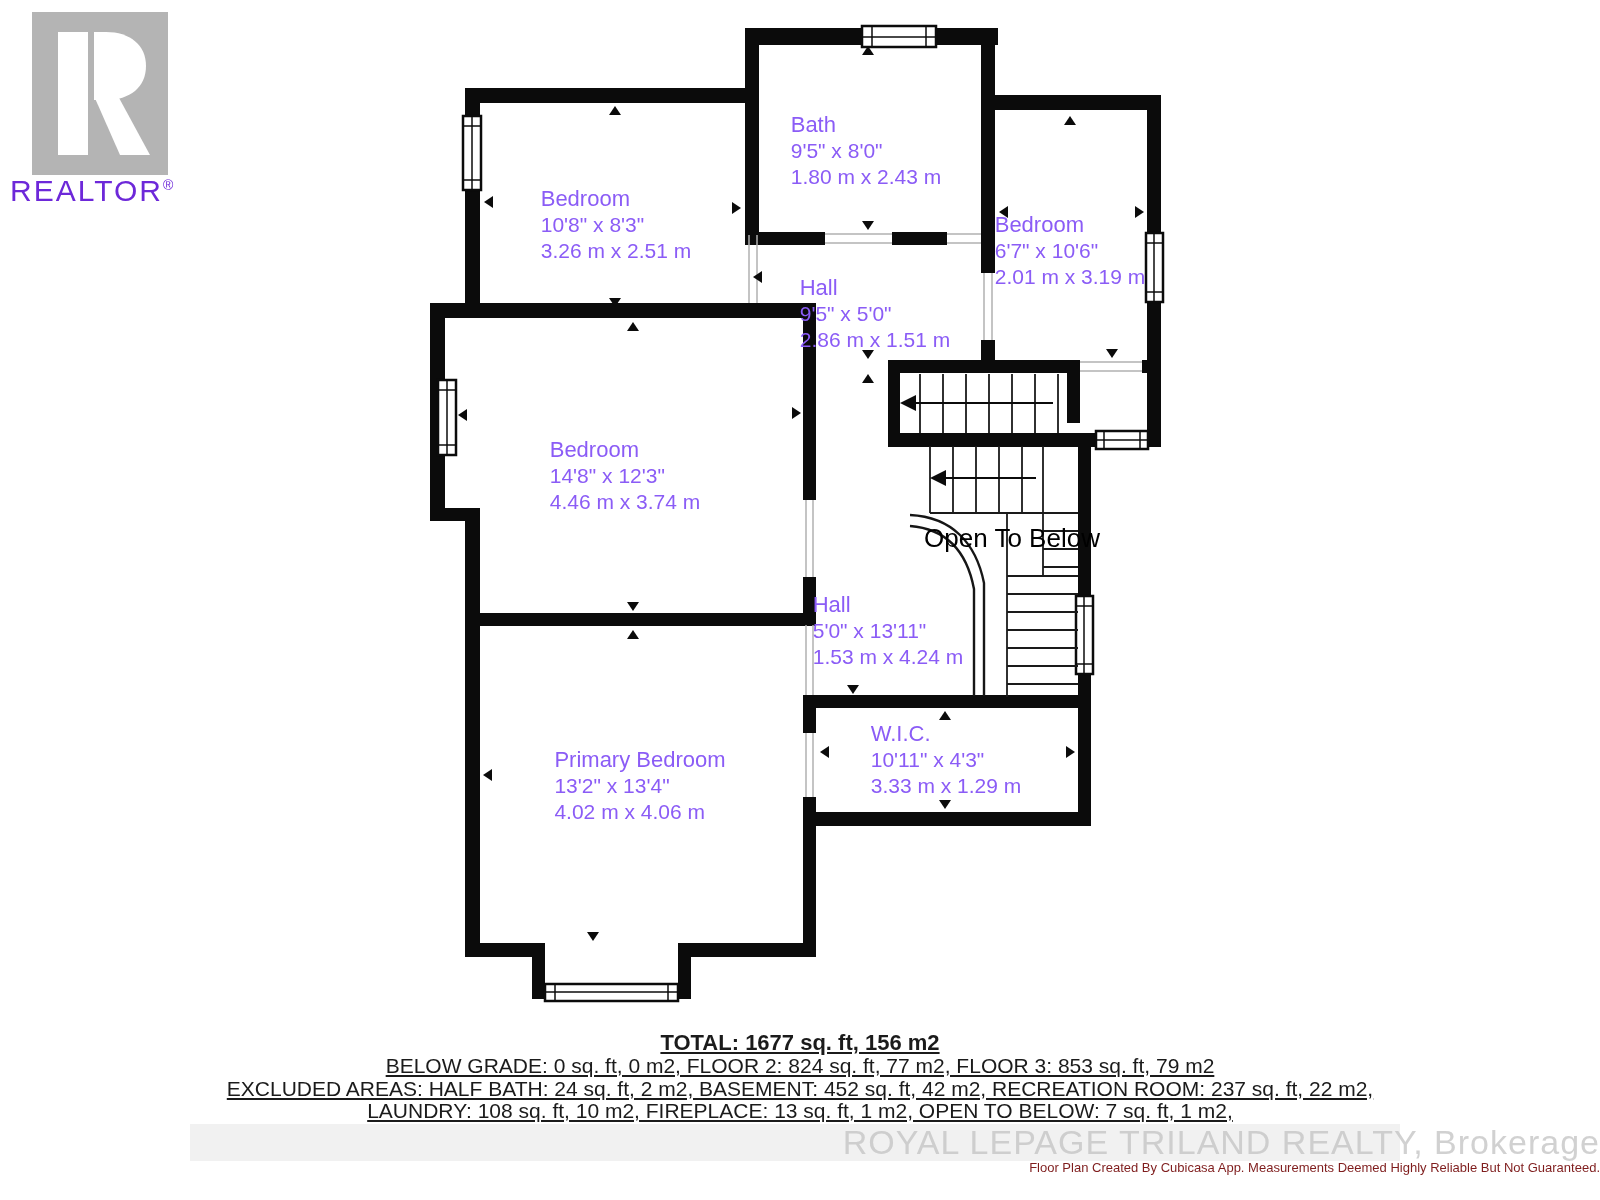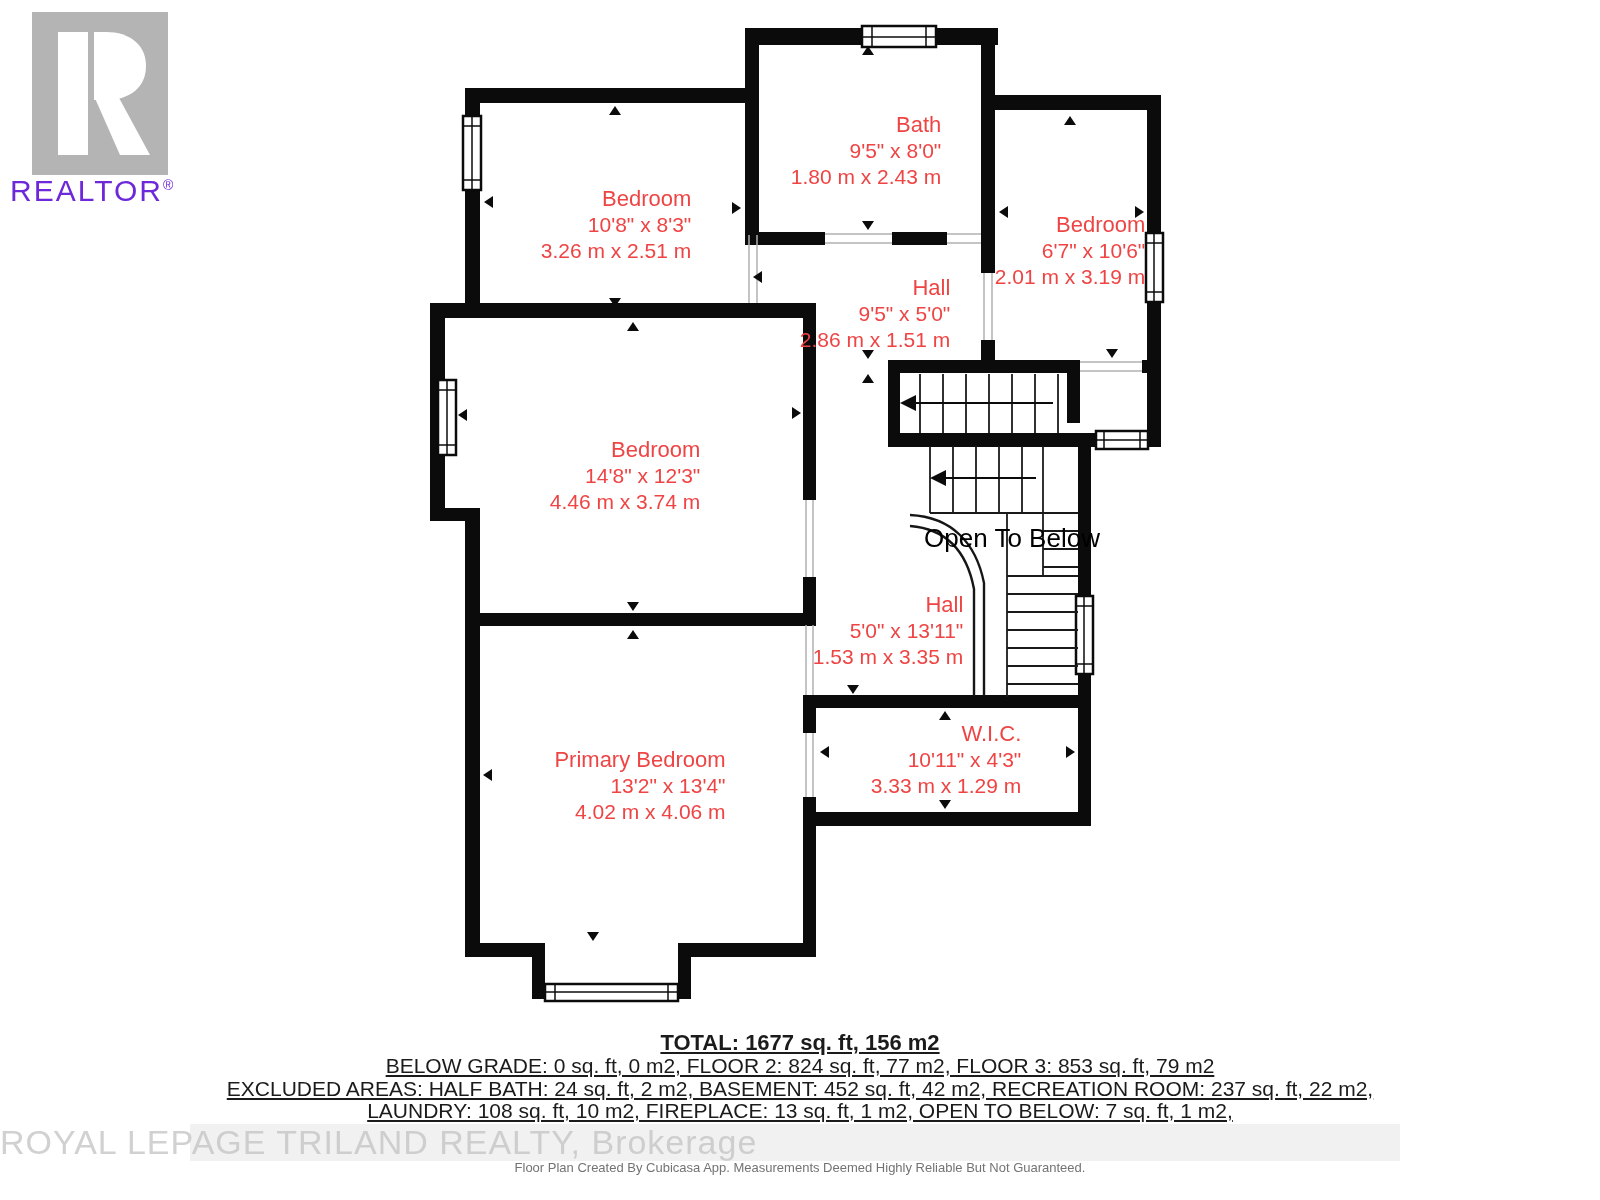--- a/index.html
+++ b/index.html
@@ -1,34 +1,34 @@
 <!DOCTYPE html>
 <html><head>
 <meta charset="utf-8">
 <style>
   html,body{margin:0;padding:0;background:#ffffff;}
   .canvas{position:relative;width:1600px;height:1200px;background:#ffffff;overflow:hidden;
           font-family:"Liberation Sans",sans-serif;}
   .plan-svg{position:absolute;left:0;top:0;}
-  .room-label{position:absolute;transform:translate(-50%,-50%);text-align:right;
-              color:#ef4444;line-height:26px;white-space:nowrap;}
+  .room-label{position:absolute;transform:translate(-50%,-50%);text-align:left;
+              color:#8b5cf6;line-height:26px;white-space:nowrap;}
   .room-label .name{font-size:22px;display:block;}
   .room-label .dim{font-size:21px;display:block;}
   .otb-label{position:absolute;transform:translate(-50%,-50%);font-size:26px;color:#000000;
              white-space:nowrap;z-index:3;margin-left:40px;}
   .f-line{position:absolute;left:0;width:100%;text-align:center;font-size:21px;
           color:#1b1b1b;z-index:5;white-space:nowrap;text-decoration:underline;}
   .f-total{font-weight:700;font-size:22px;}
   .wm-band{position:absolute;left:190px;width:1210px;top:1124px;height:37px;
            background:rgba(208,208,208,0.30);z-index:2;}
   .wm-text{position:absolute;left:0;width:100%;top:1124px;height:37px;line-height:37px;
-           text-align:left;font-size:34px;color:#c6c6c6;opacity:0.8;letter-spacing:1px;
+           text-align:right;font-size:34px;color:#c6c6c6;opacity:0.8;letter-spacing:1px;
            z-index:3;white-space:nowrap;}
-  .disclaimer{position:absolute;left:0;width:100%;top:1160px;text-align:center;
-              font-size:13px;color:#737373;z-index:5;}
+  .disclaimer{position:absolute;left:0;width:100%;top:1160px;text-align:right;
+              font-size:13px;color:#7f1d1d;z-index:5;}
   .logo{position:absolute;left:32px;top:12px;}
   .logo-text{position:absolute;left:10px;top:174px;font-size:30px;letter-spacing:2px;
              color:#6d28d9;white-space:nowrap;}
   .logo-text sup{font-size:14px;vertical-align:super;}
 </style>
 </head>
 <body>
 
 <div class="canvas">
 
@@ -249,21 +249,21 @@
     <span class="dim">2.86 m x 1.51 m</span>
   </div>
   <div class="room-label" style="left:625px;top:476px">
     <span class="name">Bedroom</span>
     <span class="dim">14'8" x 12'3"</span>
     <span class="dim">4.46 m x 3.74 m</span>
   </div>
   <div class="room-label" style="left:888px;top:631px">
     <span class="name">Hall</span>
     <span class="dim">5'0" x 13'11"</span>
-    <span class="dim">1.53 m x 3.35 m</span>
+    <span class="dim">1.53 m x 4.24 m</span>
   </div>
   <div class="room-label" style="left:640px;top:786px">
     <span class="name">Primary Bedroom</span>
     <span class="dim">13'2" x 13'4"</span>
     <span class="dim">4.02 m x 4.06 m</span>
   </div>
   <div class="room-label" style="left:946px;top:760px">
     <span class="name">W.I.C.</span>
     <span class="dim">10'11" x 4'3"</span>
     <span class="dim">3.33 m x 1.29 m</span>

